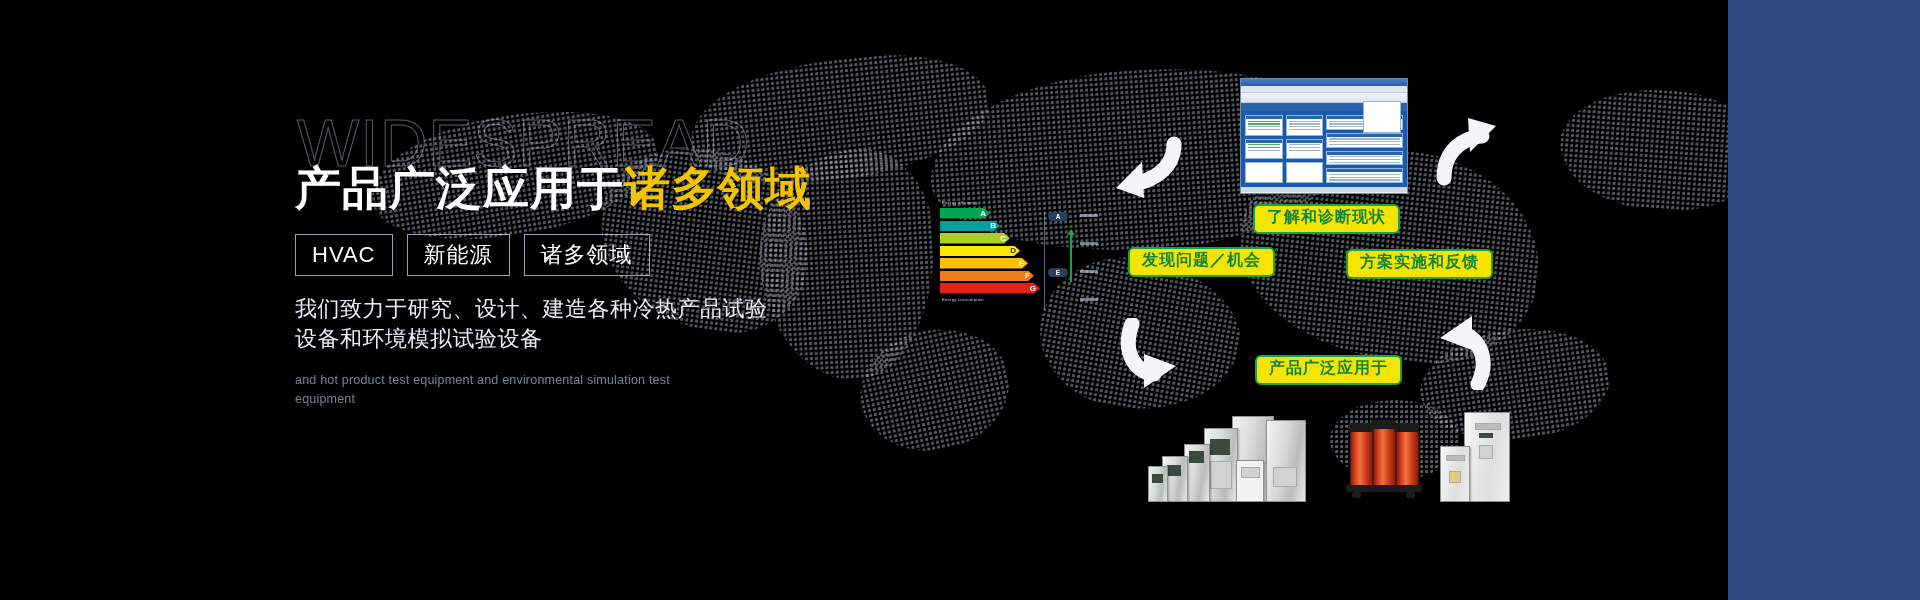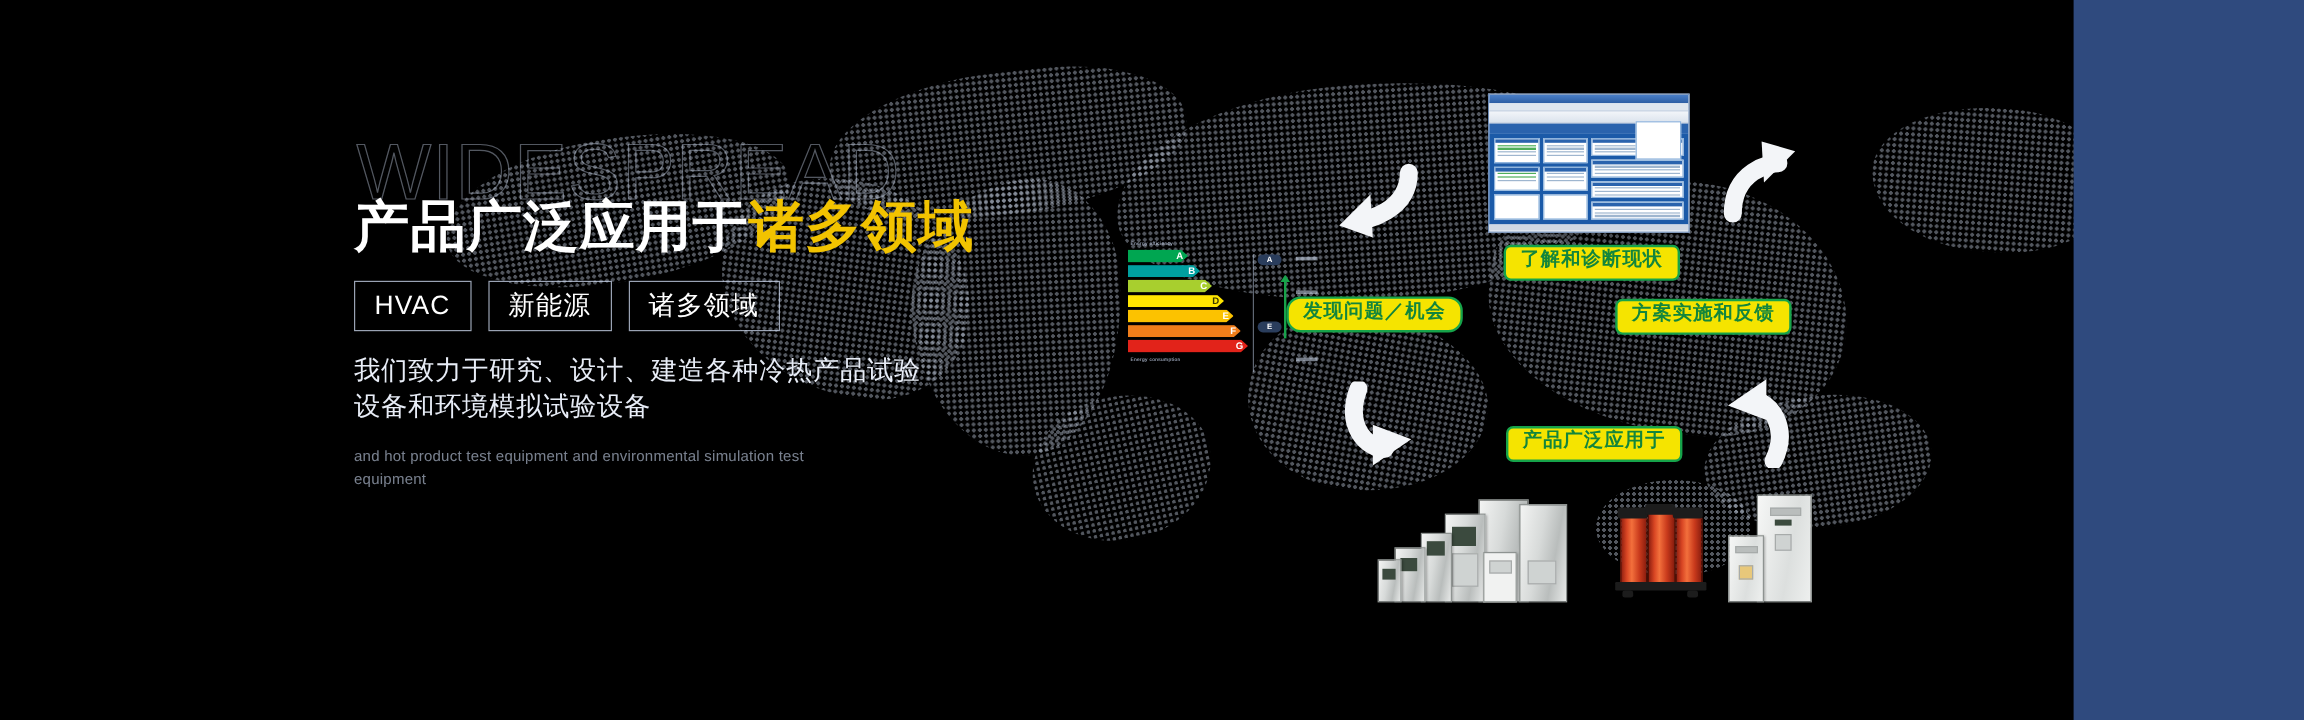--- a/index.html
+++ b/index.html
@@ -115,21 +115,21 @@
   .sw-pop{position:absolute;right:6px;top:22px;width:36px;height:30px;background:#fff;border:1px solid #8fb4dd;}
   .sw-status{height:5px;background:#cfd8e4;}
 
   
   .clabel{
     position:absolute;background:#f5e400;border:2px solid #16a34a;border-radius:6px;
     color:#12853c;font-size:16px;font-weight:700;letter-spacing:1px;
     padding:2px 12px 6px;white-space:nowrap;line-height:1.1;
   }
   #lab-diagnose{left:1253px;top:204px;}
-  #lab-discover{left:1072px;top:247px;border-radius:12px;}
+  #lab-discover{left:1128px;top:247px;}
   #lab-feedback{left:1346px;top:249px;}
   #lab-plan{left:1255px;top:355px;}
 
   
   .arrow{position:absolute;}
   .arrow svg{display:block;}
 
   
   .equip{position:absolute;}
   #equip-cabinets{left:1148px;top:410px;width:160px;height:90px;}

